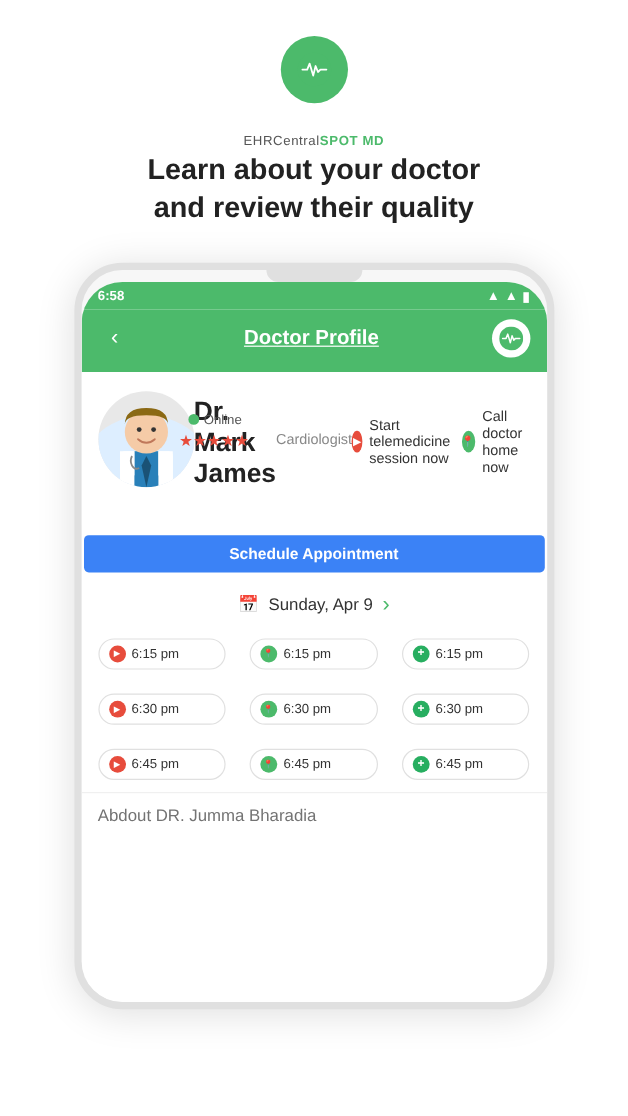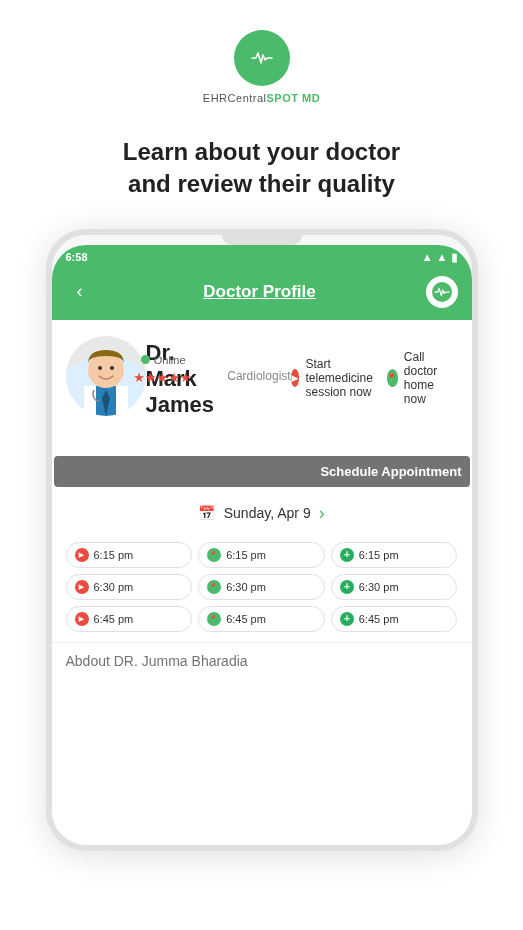--- a/index.html
+++ b/index.html
@@ -12,21 +12,22 @@
       flex-direction: column;
       align-items: center;
       padding: 30px 0 20px;
     }
 
     
     .logo-area {
       display: flex;
       flex-direction: column;
       align-items: center;
-      margin-bottom: 32px;
+      margin-bottom: 2px;
+      gap: 20px;
     }
     .logo-circle {
       width: 56px;
       height: 56px;
       border-radius: 50%;
       background: #4cba6b;
       display: flex;
       align-items: center;
       justify-content: center;
       margin-bottom: 6px;
@@ -44,21 +45,21 @@
       font-size: 24px;
       font-weight: 700;
       color: #222;
       line-height: 1.35;
       margin-bottom: 28px;
       padding: 0 30px;
     }
 
     
     .phone-frame {
-      width: 432px;
+      width: 400px;
       background: #f7f7f7;
       border-radius: 40px;
       border: 6px solid #e0e0e0;
       box-shadow: 0 4px 32px rgba(0,0,0,0.13);
       overflow: hidden;
       position: relative;
     }
     .phone-notch {
       width: 80px;
       height: 10px;
@@ -215,23 +216,23 @@
       background: #4cba6b;
       display: flex;
       align-items: center;
       justify-content: center;
       color: white;
       font-size: 9px;
     }
 
     
     .schedule-btn {
-      background: #737373;
-      color: white;
-      text-align: right;
+      background: #3b82f6;
+      color: white;
+      text-align: center;
       padding: 8px;
       font-size: 13px;
       font-weight: 600;
       margin: 8px 2px;
       border-radius: 4px;
       cursor: pointer;
     }
 
     
     .date-row {
@@ -255,21 +256,21 @@
       font-size: 11px;
       color: #555;
       padding: 4px 14px 8px;
       border-bottom: 1px solid #f0f0f0;
     }
 
     
     .slots-grid {
       display: grid;
       grid-template-columns: 1fr 1fr 1fr;
-      gap: 6px;
+      gap: 20px;
       padding: 10px 14px;
     }
     .slot {
       display: flex;
       align-items: center;
       gap: 5px;
       border: 1px solid #e0e0e0;
       border-radius: 20px;
       padding: 5px 8px;
       font-size: 11px;

